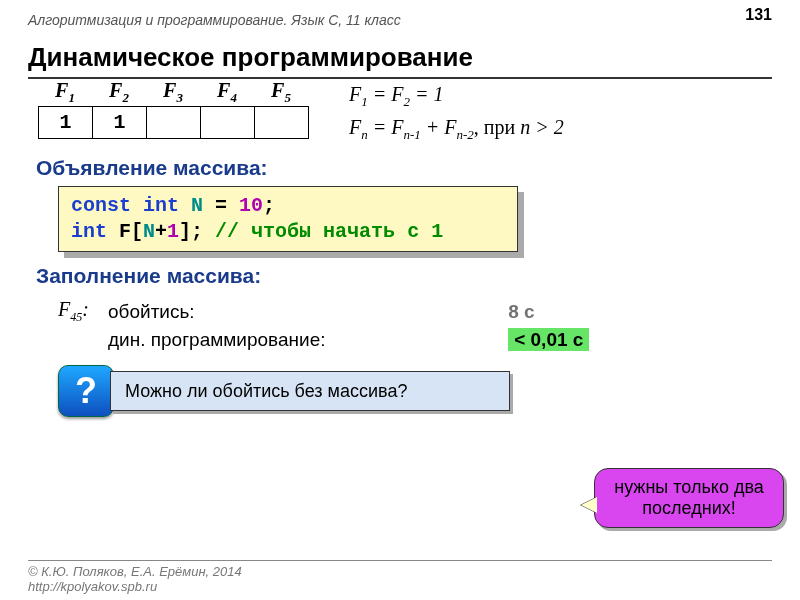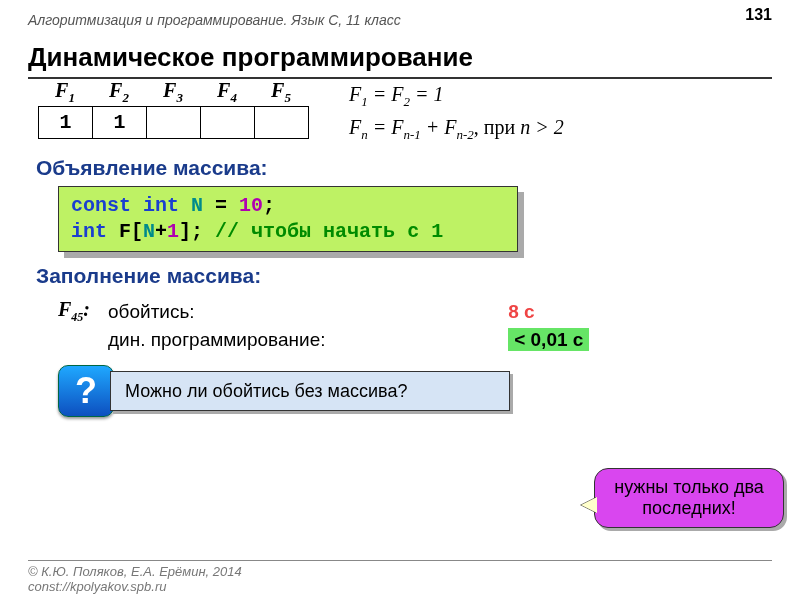--- a/index.html
+++ b/index.html
@@ -14,31 +14,31 @@
   .fheaders div { width: 54px; text-align: center; font-weight: bold; font-size: 20px; font-style: italic; font-family: 'Times New Roman', serif; }
   .fheaders sub { font-size: 13px; }
   table.ft { border-collapse: collapse; }
   table.ft td { border: 1.5px solid #000; width: 54px; height: 32px; text-align: center; font-size: 20px; font-weight: bold; font-family: 'Courier New', monospace; }
   .formula { font-family: 'Times New Roman', serif; font-size: 20px; font-style: italic; margin-left: 40px; line-height: 1.5; }
   .formula sub { font-size: 13px; font-style: italic; }
   .stext { font-style: normal; }
   .sect { font-size: 21px; font-weight: bold; color: #1a3b8b; margin-top: 12px; margin-left: 8px; }
   .codebox { position: relative; margin: 6px 0 6px 30px; }
   .codebox .shadow { position: absolute; top: 6px; left: 6px; width: 100%; height: 100%; background: #aaa; }
-  .codebox pre { position: relative; background: #bef264; border: 1px solid #333; padding: 6px 12px; font-family: 'Courier New', monospace; font-size: 20px; font-weight: bold; line-height: 1.3; white-space: pre; }
+  .codebox pre { position: relative; background: #fef9c3; border: 1px solid #333; padding: 6px 12px; font-family: 'Courier New', monospace; font-size: 20px; font-weight: bold; line-height: 1.3; white-space: pre; }
   .codebox.w1 { width: 460px; }
   .codebox.w2 { width: 470px; }
   .kw-blue { color: #1a3fcf; }
   .kw-teal { color: #008b8b; }
   .kw-mag  { color: #b000b0; }
   .cm      { color: #008b00; }
   .timing { margin-top: 10px; margin-left: 30px; font-size: 19px; display: grid; grid-template-columns: 50px auto auto; row-gap: 4px; align-items: center; }
-  .timing .flabel { font-family: 'Times New Roman', serif; font-style: italic; font-weight: bold; font-size: 20px; }
+  .timing .flabel { font-family: 'Times New Roman', serif; font-style: italic; font-weight: normal; font-size: 20px; }
   .timing .flabel sub { font-size: 12px; }
-  .redval { color: #ef4444; font-weight: bold; }
+  .redval { color: #737373; font-weight: bold; }
   .hl { background: #66e566; padding: 1px 6px; font-weight: bold; }
   .bottomrow { position: relative; margin-top: 14px; margin-left: 30px; }
   .qbadge { display: inline-flex; width: 56px; height: 52px; border-radius: 10px; background: linear-gradient(#1fa8ff,#0d4fbf); color: #fff; font-size: 36px; font-weight: bold; align-items: center; justify-content: center; vertical-align: middle; border: 1px solid #064; box-shadow: 0 2px 3px rgba(0,0,0,0.4); }
   .qbox { display: inline-block; vertical-align: middle; width: 400px; height: 40px; line-height: 38px; background: #d6e4f5; border: 1px solid #333; padding: 0 14px; font-size: 18px; margin-left: -4px; box-shadow: 3px 3px 0 #aaa; }
   .callout { position: absolute; right: 16px; bottom: 72px; width: 190px; background: #d946ef; border: 1px solid #333; border-radius: 14px; text-align: center; font-size: 18px; padding: 8px 6px; box-shadow: 3px 3px 0 #aaa; }
   .callout::after { content: ""; position: absolute; left: -14px; top: 28px; border-width: 8px 16px 8px 0; border-style: solid; border-color: transparent #ffffcc transparent transparent; filter: drop-shadow(-1px 0 0 #333); }
   .footer { position: absolute; bottom: 6px; left: 28px; right: 28px; border-top: 1px solid #888; font-size: 13px; font-style: italic; color: #777; display: flex; justify-content: space-between; padding-top: 3px; flex-direction: column; }
 </style>
 </head>
 <body>
@@ -94,15 +94,15 @@
   </div>
 
   <div class="bottomrow">
     <span class="qbadge">?</span><span class="qbox">Можно ли обойтись без массива?</span>
   </div>
 
   <div class="callout">нужны только два последних!</div>
 
   <div class="footer">
     <span>© К.Ю. Поляков, Е.А. Ерёмин, 2014</span>
-    <span>const://kpolyakov.spb.ru</span>
+    <span>http://kpolyakov.spb.ru</span>
   </div>
 </div>
 
 </body></html>

